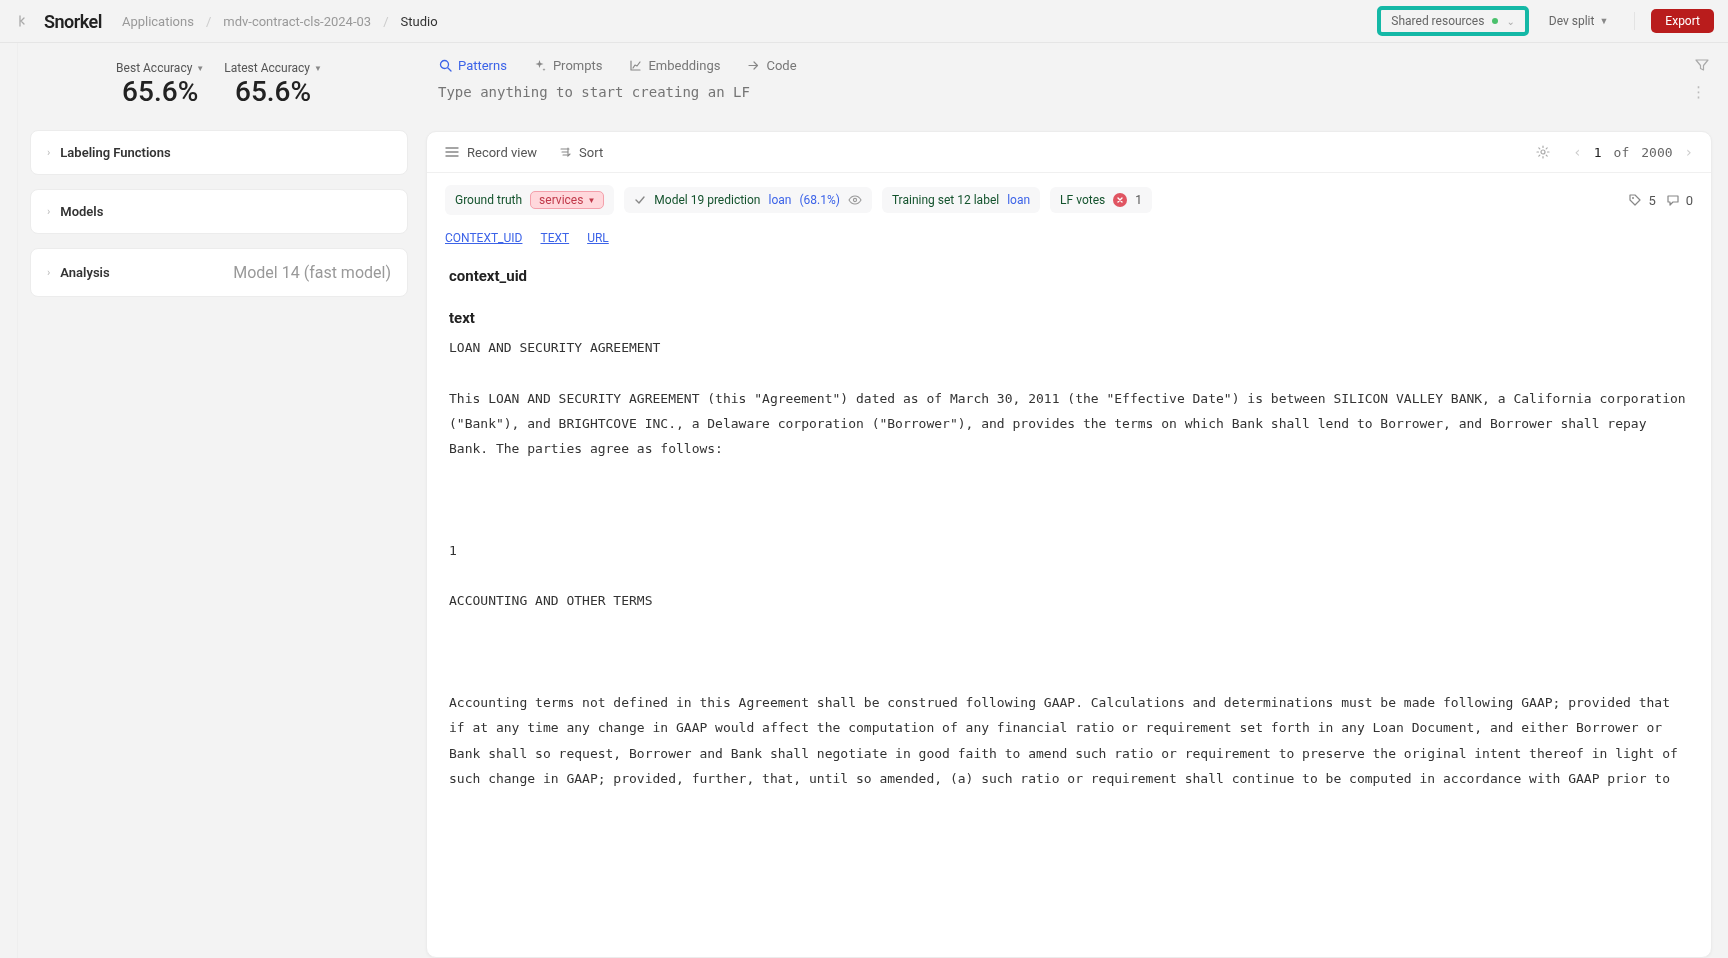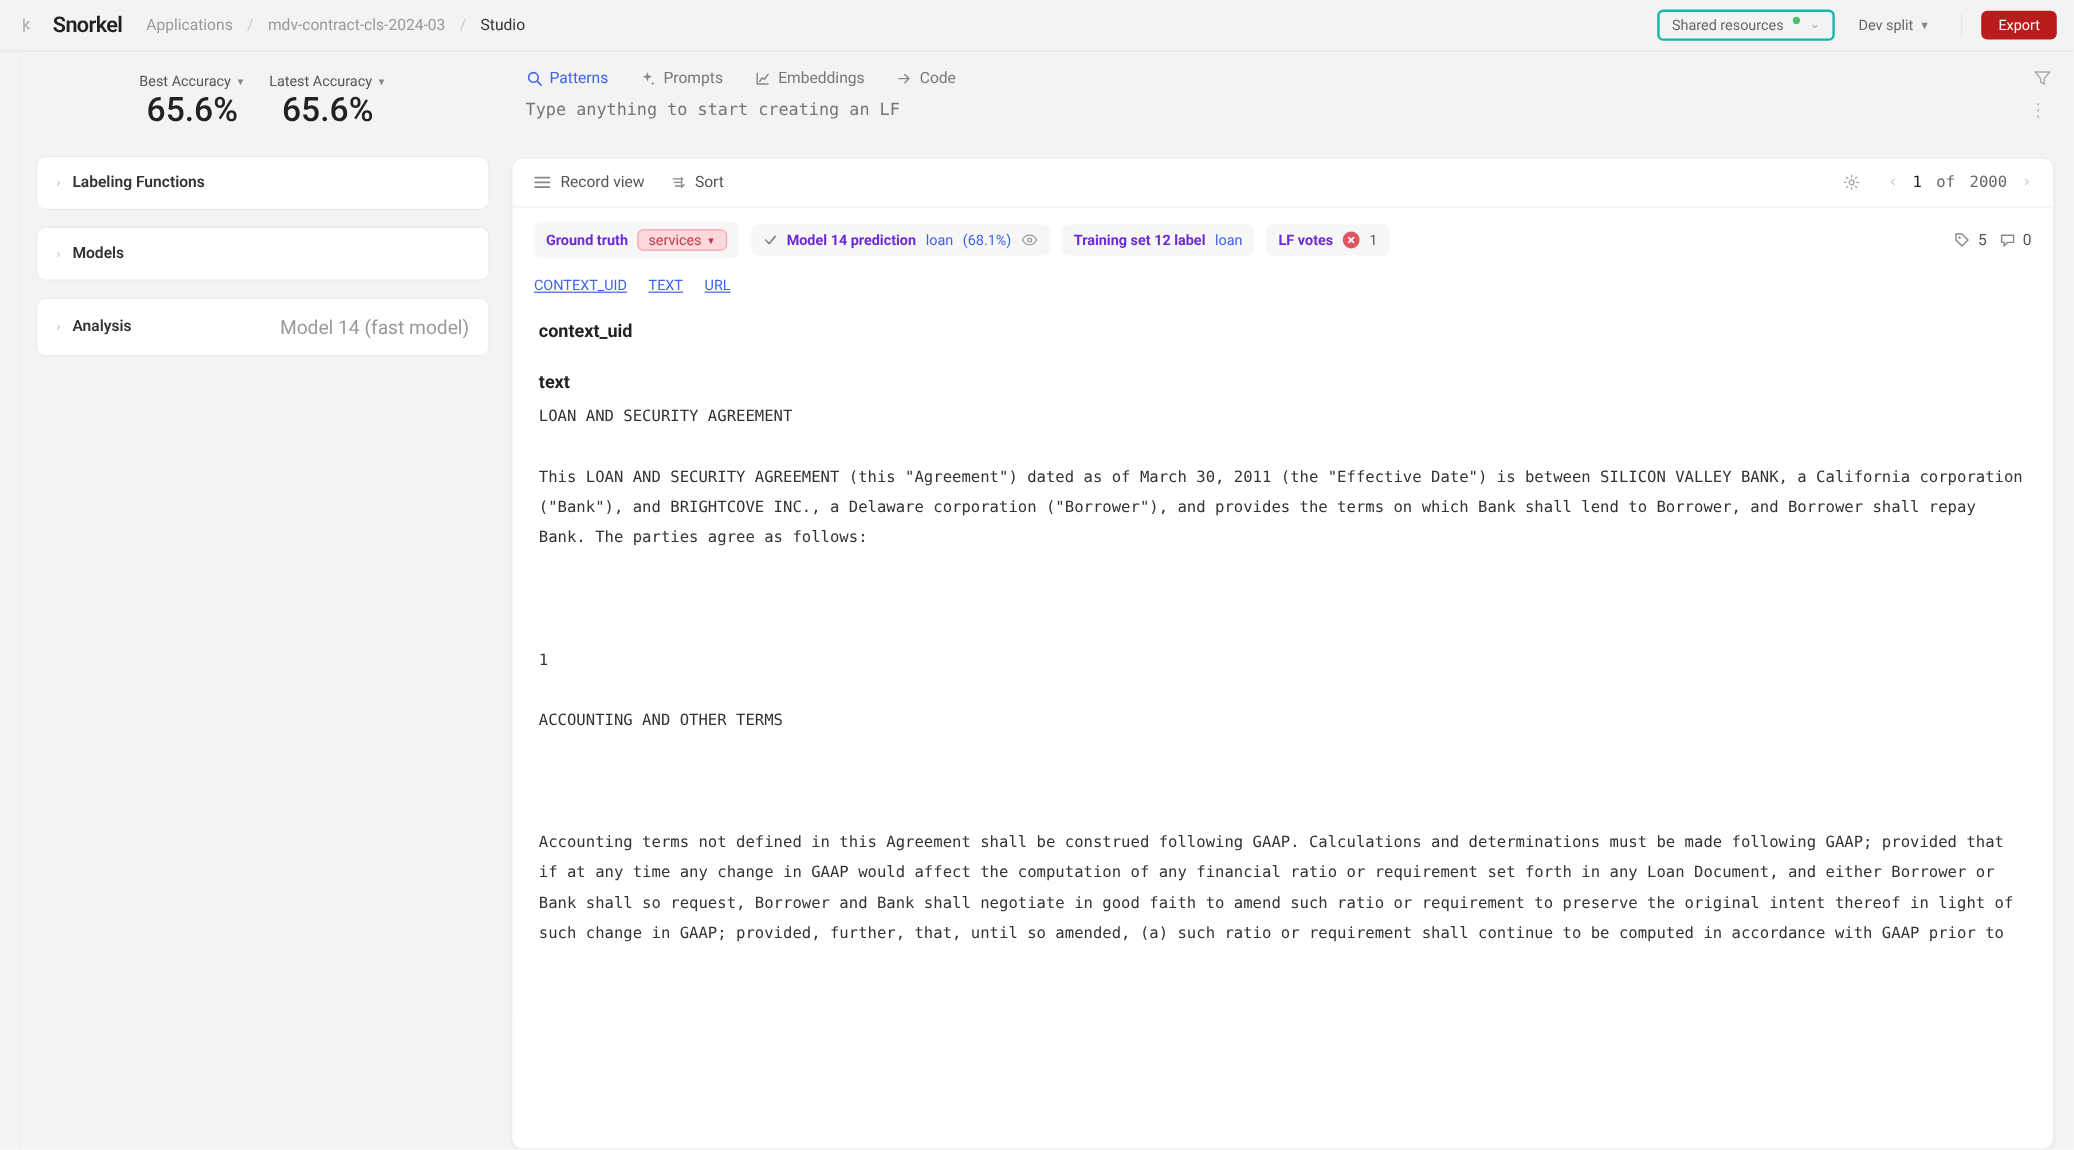--- a/index.html
+++ b/index.html
@@ -25,22 +25,22 @@
     gap: 10px;
   }
   .topnav .collapse-btn { width:18px; height:18px; display:flex; align-items:center; justify-content:center; color:#999; cursor:pointer; }
   .topnav .logo { font-weight:600; font-size:18px; color:#222; letter-spacing:-.5px; margin-left:2px; margin-right:10px;}
   .breadcrumbs { display:flex; align-items:center; gap:12px; color:#999; font-size:13px; }
   .breadcrumbs .sep { color:#ccc; }
   .breadcrumbs .crumb { color:#999; cursor:pointer; }
   .breadcrumbs .crumb.current { color:#333; }
   .topnav .spacer { flex:1; }
   .shared-btn {
-    display:flex; gap:8px;
-    border:2px solid #14b8a6; border-radius:5px; padding:4px 10px; font-size:12px; color:#666; cursor:pointer;
+    display:flex; align-items:center; gap:8px;
+    border:4px solid #14b8a6; border-radius:5px; padding:4px 10px; font-size:12px; color:#666; cursor:pointer;
   }
   .shared-btn .dot { width:6px; height:6px; border-radius:50%; background:#4ac06c; }
   .shared-btn .chev { color:#aaa; font-size:10px; }
   .devsplit { display:flex; align-items:center; gap:5px; color:#666; font-size:12px; cursor:pointer; padding:0 10px;text-align:center; }
   .devsplit .tri { font-size:9px; color:#888; }
   .vdiv { width:1px; height:18px; background:#e3e3e3; margin:0 6px; }
   .export-btn {
     background:#b91c1c; color:#fff; border-radius:5px; padding:5px 14px; font-size:12px; cursor:pointer;
   }
 
@@ -98,21 +98,21 @@
   .gear-ic { color:#aaa; cursor:pointer; }
   .pager { display:flex; align-items:center; gap:12px; font-family:ui-monospace,Menlo,Consolas,monospace; color:#666; }
   .pager .nav { color:#ccc; cursor:pointer; font-size:14px; }
   .pager .cur { color:#222; font-weight:500; }
 
   .chips-row { display:flex; align-items:center; padding:12px 18px; gap:10px; border-bottom:none; }
   .chip {
     background:#f7f7f8; border-radius:6px; padding:6px 10px; display:flex; align-items:center; gap:8px;
     font-size:12px; color:#555;
   }
-  .chip .lbl { color:#6d28d9;font-weight:bold; }
+  .chip .lbl { color:#14532d; }
   .pill {
     background:#ffd8dc; color:#c0394a; border:1px solid #f4a0ab;
     border-radius:5px; padding:1px 8px; font-size:12px; display:flex; align-items:center; gap:4px;
   }
   .pill .tri { font-size:8px; }
   .loan-link { color:#3c63e8; }
   .pct { color:#3c63e8; }
   .eye-ic { color:#999; }
   .red-dot { width:14px; height:14px; border-radius:50%; background:#e05562; display:flex; align-items:center; justify-content:center; }
   .red-dot svg { display:block; }
@@ -284,21 +284,21 @@
           <span class="lbl">Ground truth</span>
           <span class="pill">
             <span>services</span>
             <span class="tri">▼</span>
           </span>
         </div>
         <div class="chip">
           <svg width="12" height="12" viewBox="0 0 12 12">
               <path d="M2 6l3 3 5-6" stroke="#888" stroke-width="1.4" fill="none" stroke-linecap="round" stroke-linejoin="round"></path>
             </svg>
-          <span class="lbl">Model 14 prediction</span>
+          <span class="lbl">Model 19 prediction</span>
           <span class="loan-link">loan</span>
           <span class="pct">(68.1%)</span>
           <span class="eye-ic">
             <svg width="14" height="12" viewBox="0 0 14 12">
                 <path d="M1 6s2.2-4 6-4 6 4 6 4-2.2 4-6 4-6-4-6-4z" stroke="#999" stroke-width="1.1" fill="none"></path>
                 <circle cx="7" cy="6" r="1.6" stroke="#999" stroke-width="1.1" fill="none"></circle>
               </svg>
           </span>
         </div>
         <div class="chip">

